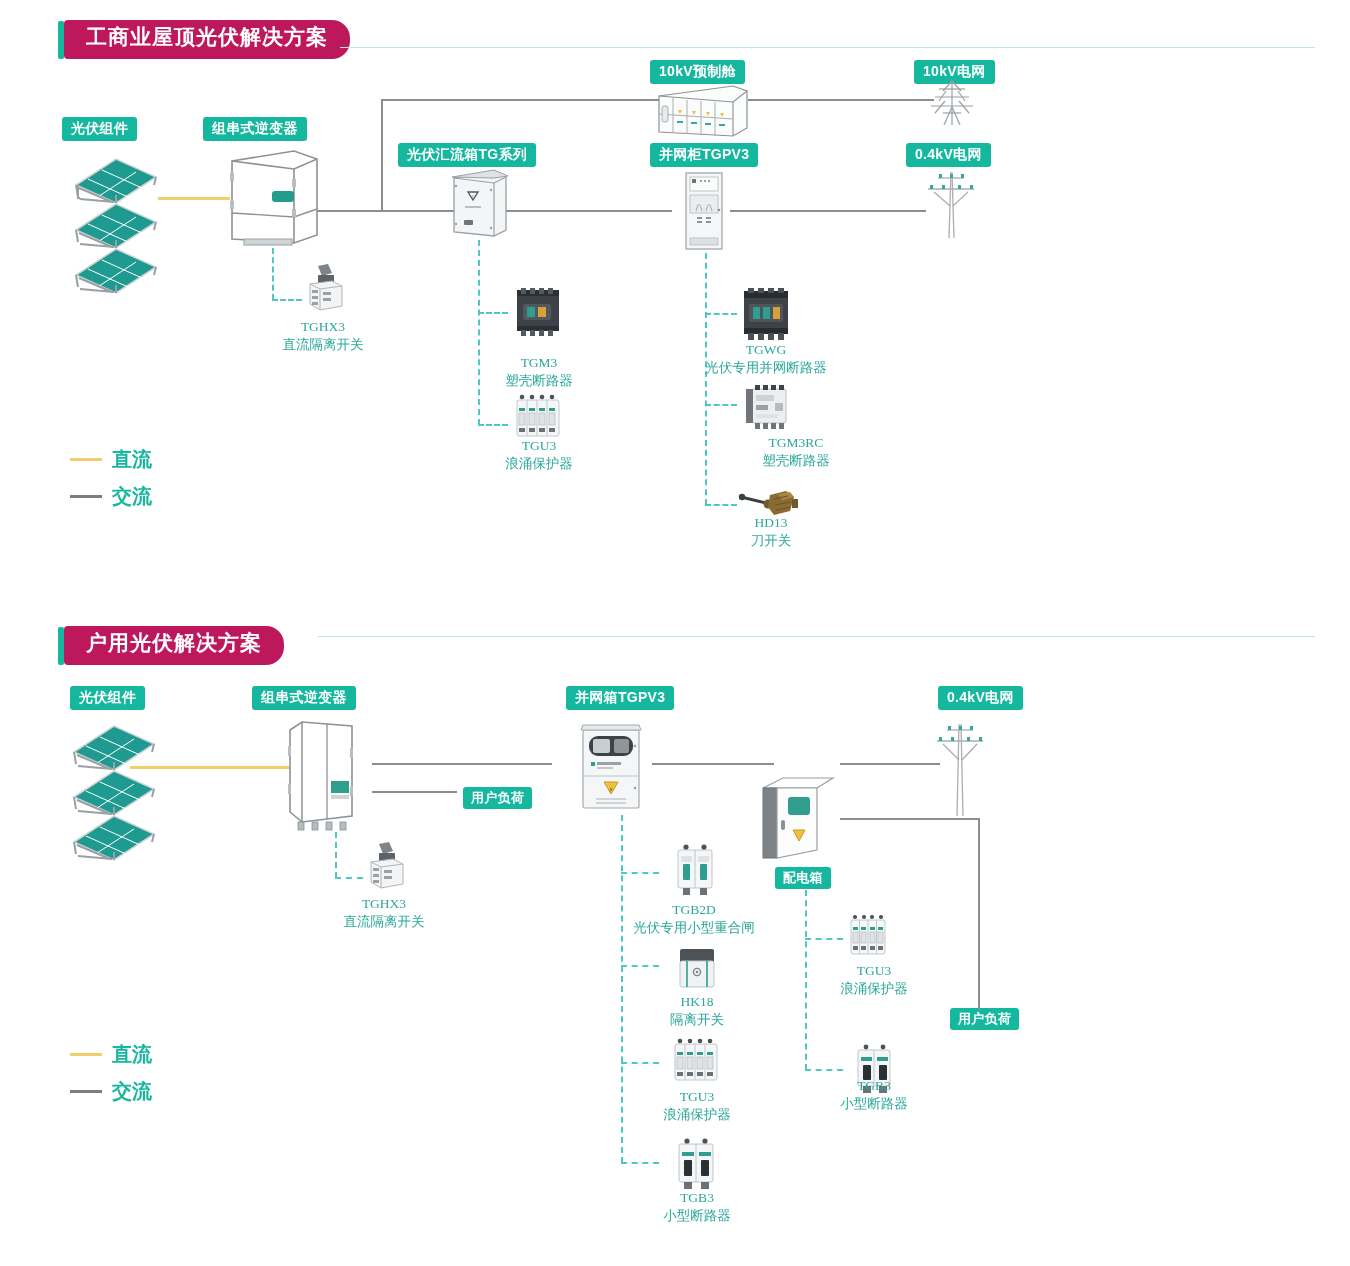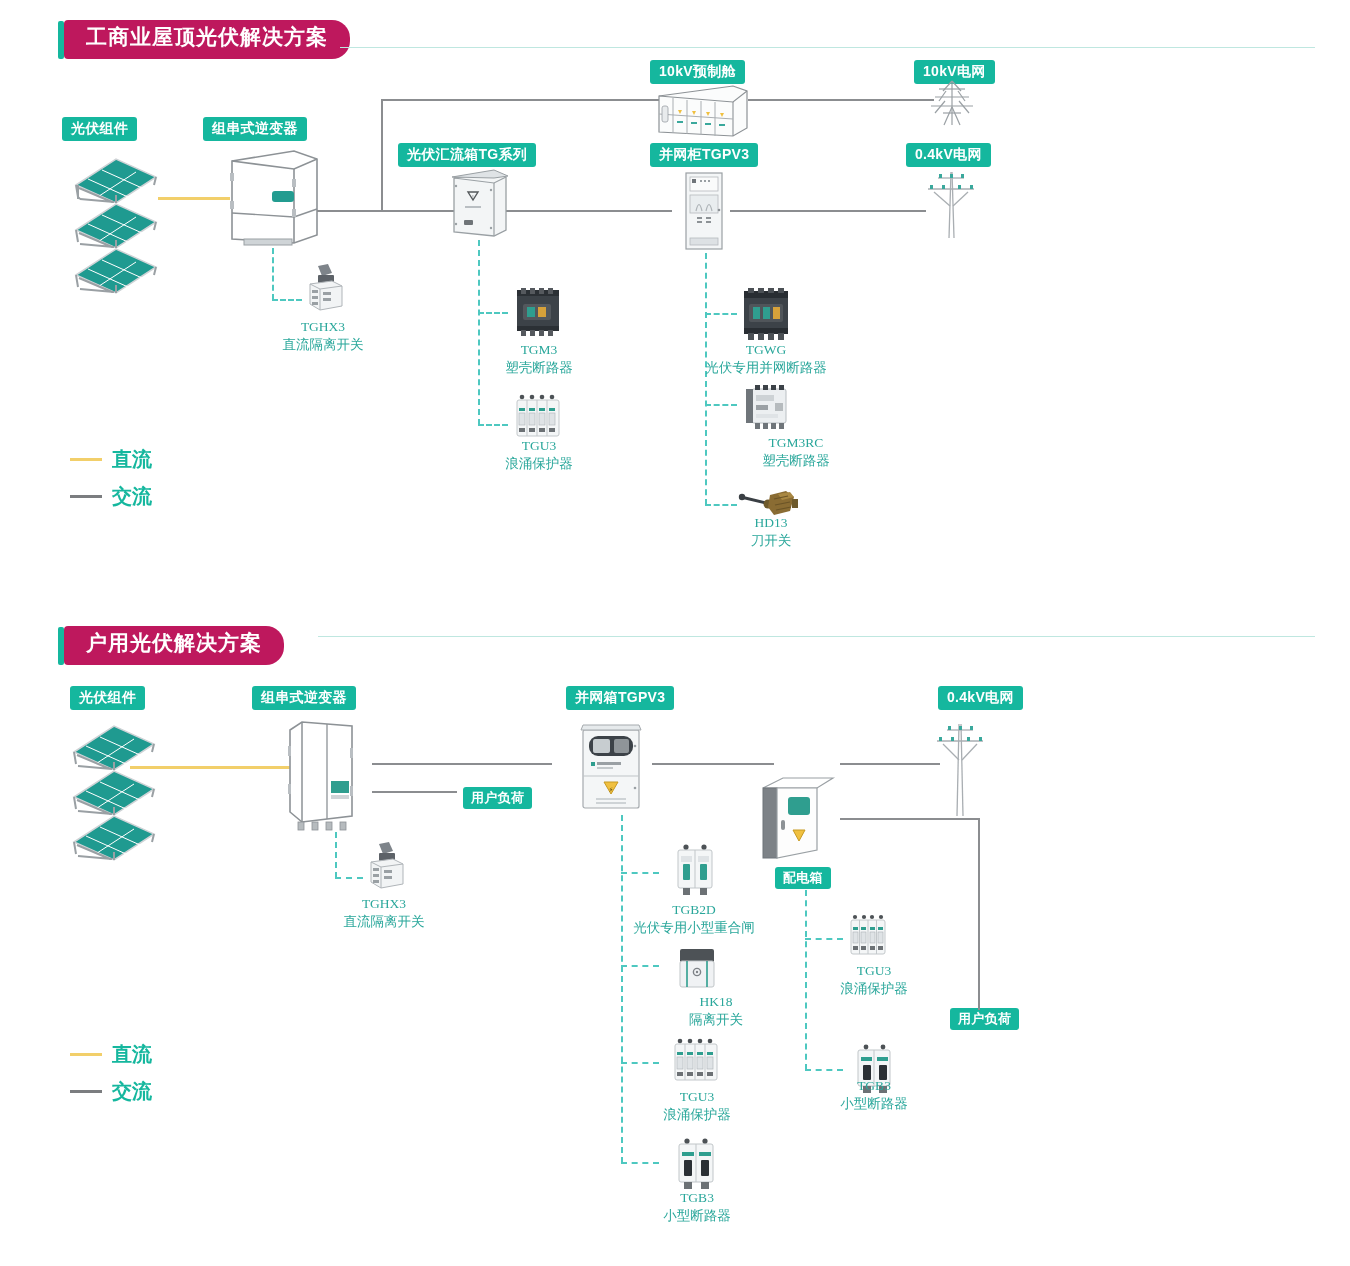--- a/index.html
+++ b/index.html
@@ -339,21 +339,21 @@
       <rect x="25" y="21" width="8" height="10" fill="#d6a13a"></rect>
       <rect x="4" y="40" width="42" height="5" fill="#2b3035"></rect>
       <g fill="#55595e">
           <rect x="8" y="44" width="5" height="6"></rect>
           <rect x="17" y="44" width="5" height="6"></rect>
           <rect x="26" y="44" width="5" height="6"></rect>
           <rect x="35" y="44" width="5" height="6"></rect>
         </g>
     </svg>
   </div>
-  <div class="cap" style="left:539px; top:341px;">
+  <div class="cap" style="left:539px; top:354px;">
     <span>TGM3</span>
     <span class="ln2">塑壳断路器</span>
   </div>
 
   <div class="art" style="left:513px; top:394px;">
     <svg width="50" height="48" viewBox="0 0 50 48">
       <rect x="4" y="6" width="42" height="36" rx="2" fill="#f4f6f7" stroke="#c3c8cb" stroke-width="1"></rect>
       <g stroke="#c3c8cb" stroke-width="1">
           <line x1="14" y1="6" x2="14" y2="42"></line>
           <line x1="24" y1="6" x2="24" y2="42"></line>
@@ -662,21 +662,21 @@
   <div class="art" style="left:676px; top:945px;">
     <svg width="42" height="46" viewBox="0 0 42 46">
       <rect x="4" y="4" width="34" height="14" rx="2" fill="#4d5256"></rect>
       <rect x="4" y="16" width="34" height="26" rx="2" fill="#f0f2f4" stroke="#c1c6c9" stroke-width="1"></rect>
       <line x1="11" y1="16" x2="11" y2="42" stroke="#2f9e8f" stroke-width="1.6"></line>
       <line x1="31" y1="16" x2="31" y2="42" stroke="#2f9e8f" stroke-width="1.6"></line>
       <circle cx="21" cy="27" r="3.6" fill="none" stroke="#7d8287" stroke-width="1.4"></circle>
       <circle cx="21" cy="27" r="1.2" fill="#7d8287"></circle>
     </svg>
   </div>
-  <div class="cap" style="left:716px; top:993px;">
+  <div class="cap" style="left:697px; top:993px;">
     <span>HK18</span>
     <span class="ln2">隔离开关</span>
   </div>
 
   <div class="art" style="left:671px; top:1038px;">
     <svg width="50" height="48" viewBox="0 0 50 48">
       <rect x="4" y="6" width="42" height="36" rx="2" fill="#f4f6f7" stroke="#c3c8cb" stroke-width="1"></rect>
       <g stroke="#c3c8cb" stroke-width="1">
           <line x1="14" y1="6" x2="14" y2="42"></line>
           <line x1="24" y1="6" x2="24" y2="42"></line>

